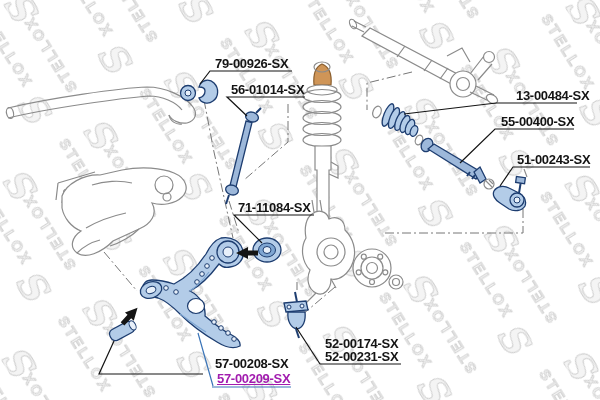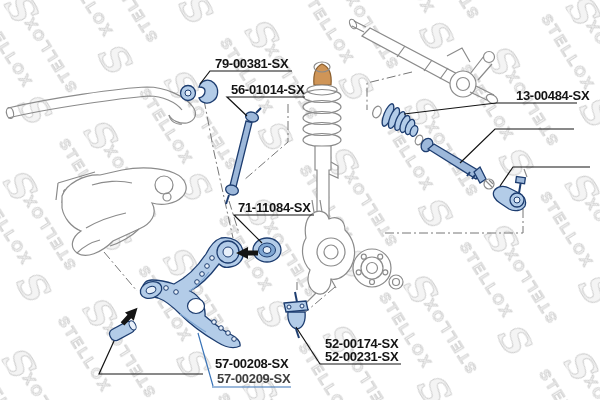--- a/index.html
+++ b/index.html
@@ -6,21 +6,21 @@
   #stage{
     position:relative;width:600px;height:400px;overflow:hidden;
     background:#ffffff;font-family:"Liberation Sans",sans-serif;
   }
   #stage svg{position:absolute;left:0;top:0;}
   .plabel{
     position:absolute;white-space:nowrap;
     font:bold 13px/1.05 "Liberation Sans",sans-serif;
     color:#141414;letter-spacing:-0.3px;
   }
-  .plabel.link{color:#404040;}
+  .plabel.link{color:#a21caf;text-decoration:underline;}
   .wmtext{
     font-family:"Liberation Sans",sans-serif;font-weight:bold;font-size:15px;
     letter-spacing:2.5px;fill:#f2f2f2;stroke:#c3c3c3;stroke-width:0.8;
   }
   .wmS{
     font-family:"DejaVu Serif",serif;font-weight:bold;font-style:italic;font-size:38px;
     fill:#f2f2f2;stroke:#c3c3c3;stroke-width:0.9;
   }
   .gray{stroke:#8b8b8b;fill:none;stroke-width:1.2;}
   .grayf{stroke:#8b8b8b;fill:#ffffff;stroke-width:1.2;}
@@ -222,22 +222,24 @@
     <path class="lead" d="M577,103 L496,103 L404,114"></path>
     <path class="lead" d="M574,129 L495,129 L460,163"></path>
     <path class="lead" d="M590,167 L513,167 L500,186"></path>
     <path class="lead" d="M314,215 L234,215 L262,243"></path>
     <path class="lead" d="M401,364 L320,364 L296,327"></path>
     <path class="lead" d="M203,374 L99,374 L114,341"></path>
     <path class="leadb" d="M198,333 L213,386 M212,387 L291,387"></path>
   </g>
 </svg>
 
-  <div class="plabel" style="left:215px;top:57px">79-00381-SX</div>
+  <div class="plabel" style="left:215px;top:57px">79-00926-SX</div>
   <div class="plabel" style="left:231px;top:83px">56-01014-SX</div>
   <div class="plabel" style="left:516px;top:89px">13-00484-SX</div>
+  <div class="plabel" style="left:501px;top:115px">55-00400-SX</div>
+  <div class="plabel" style="left:517px;top:153px">51-00243-SX</div>
   <div class="plabel" style="left:238px;top:201px">71-11084-SX</div>
   <div class="plabel" style="left:325px;top:337px">52-00174-SX</div>
   <div class="plabel" style="left:325px;top:350px">52-00231-SX</div>
   <div class="plabel" style="left:215px;top:357px">57-00208-SX</div>
   <div class="plabel link" style="left:217px;top:372px">57-00209-SX</div>
 
 </div>
 
 </body></html>

